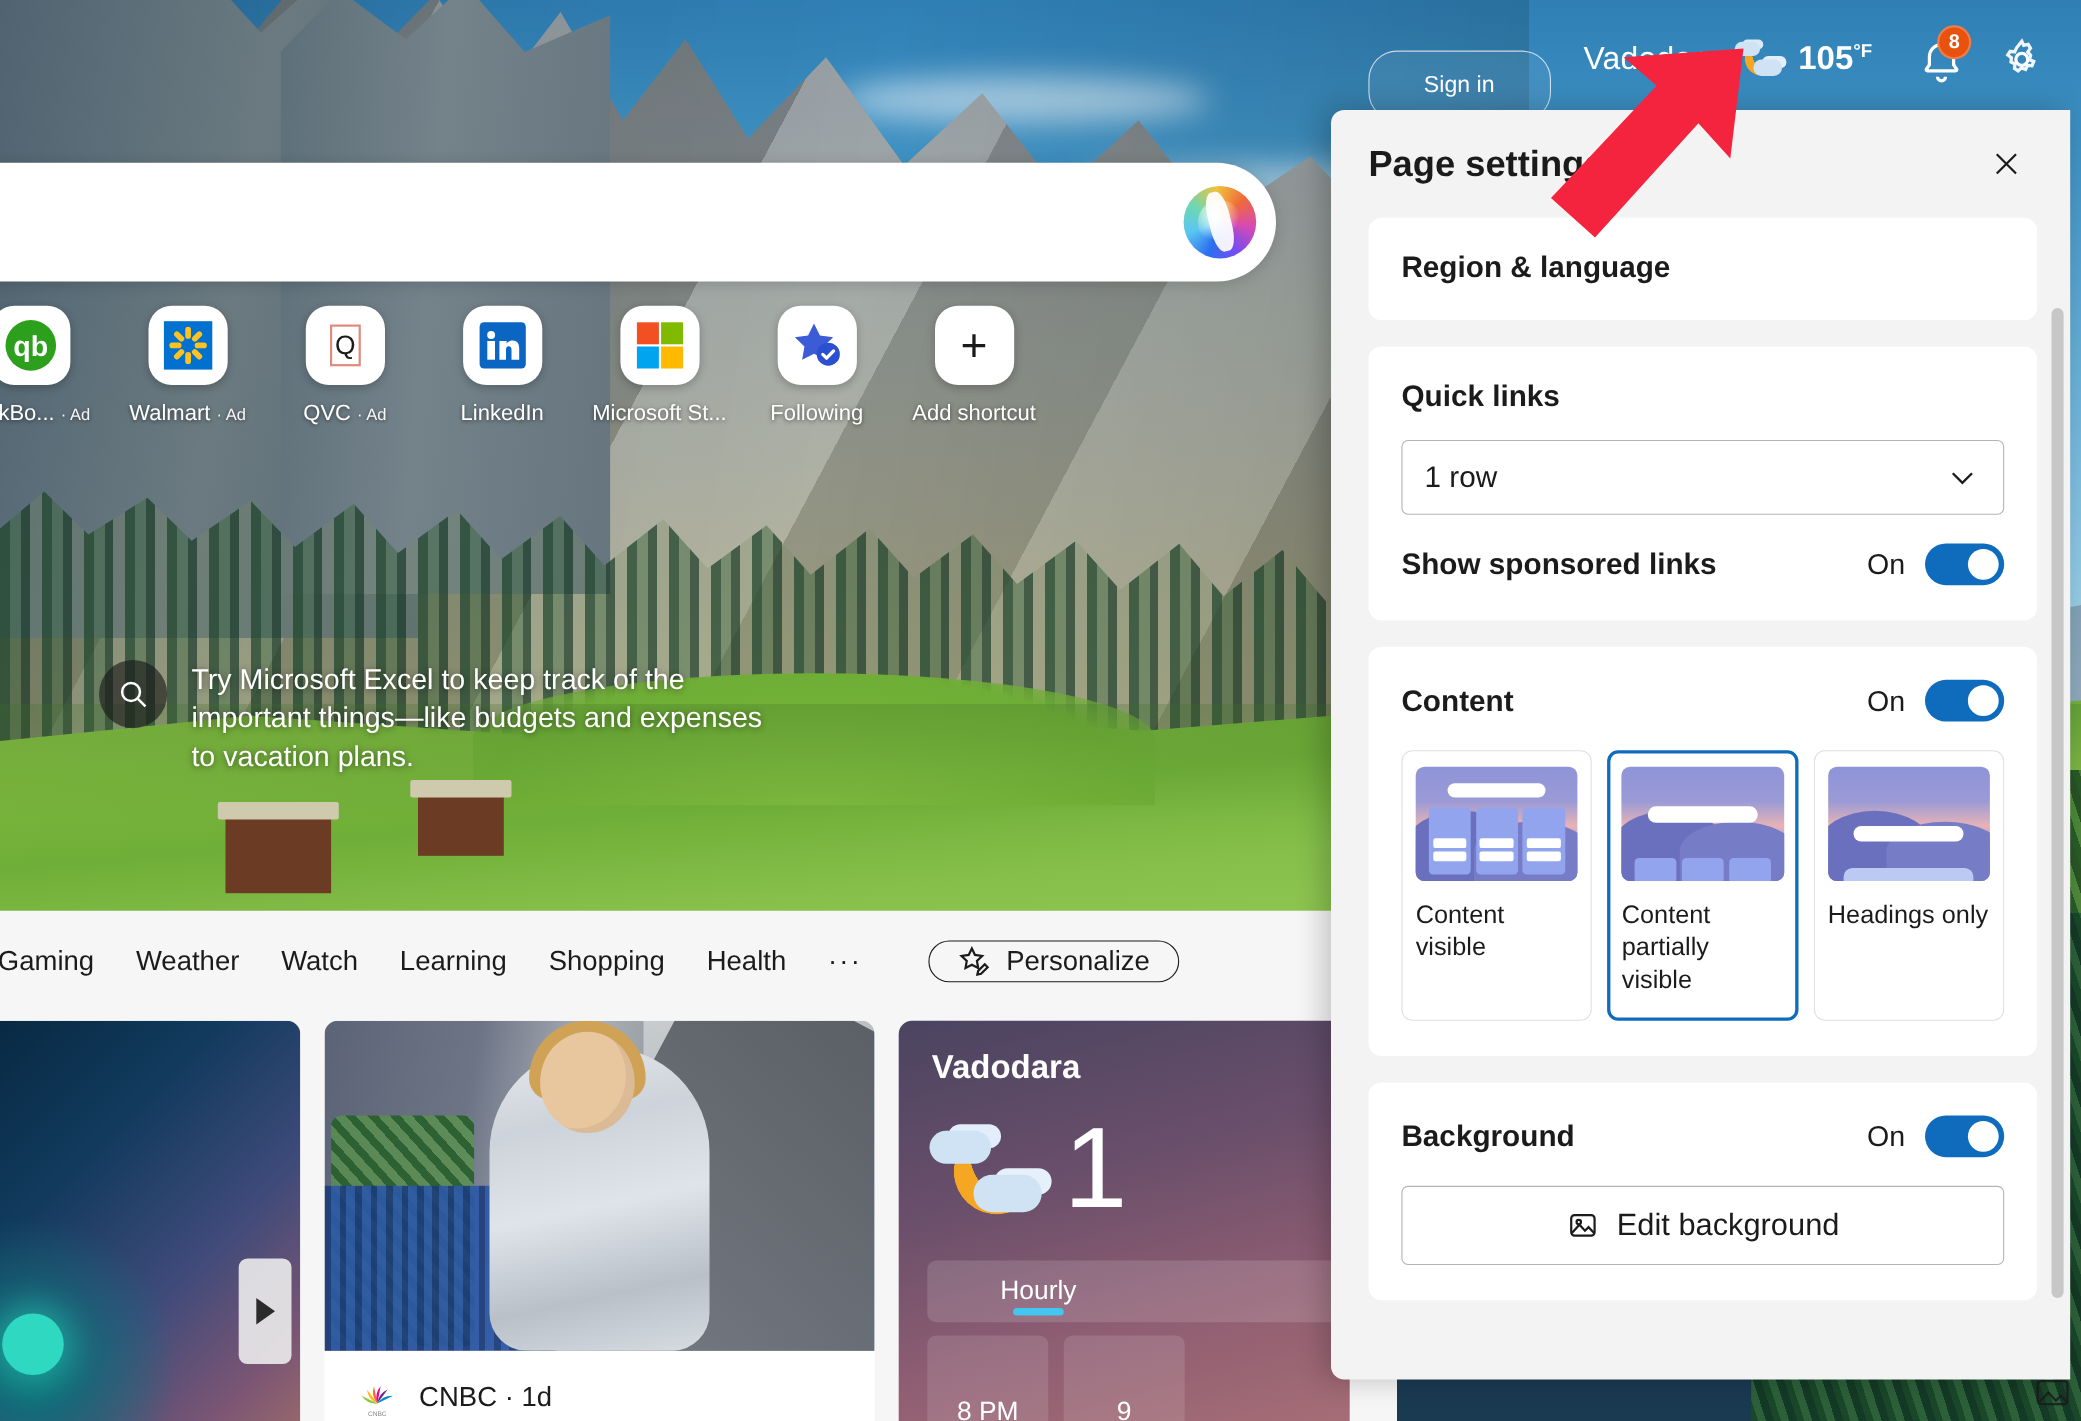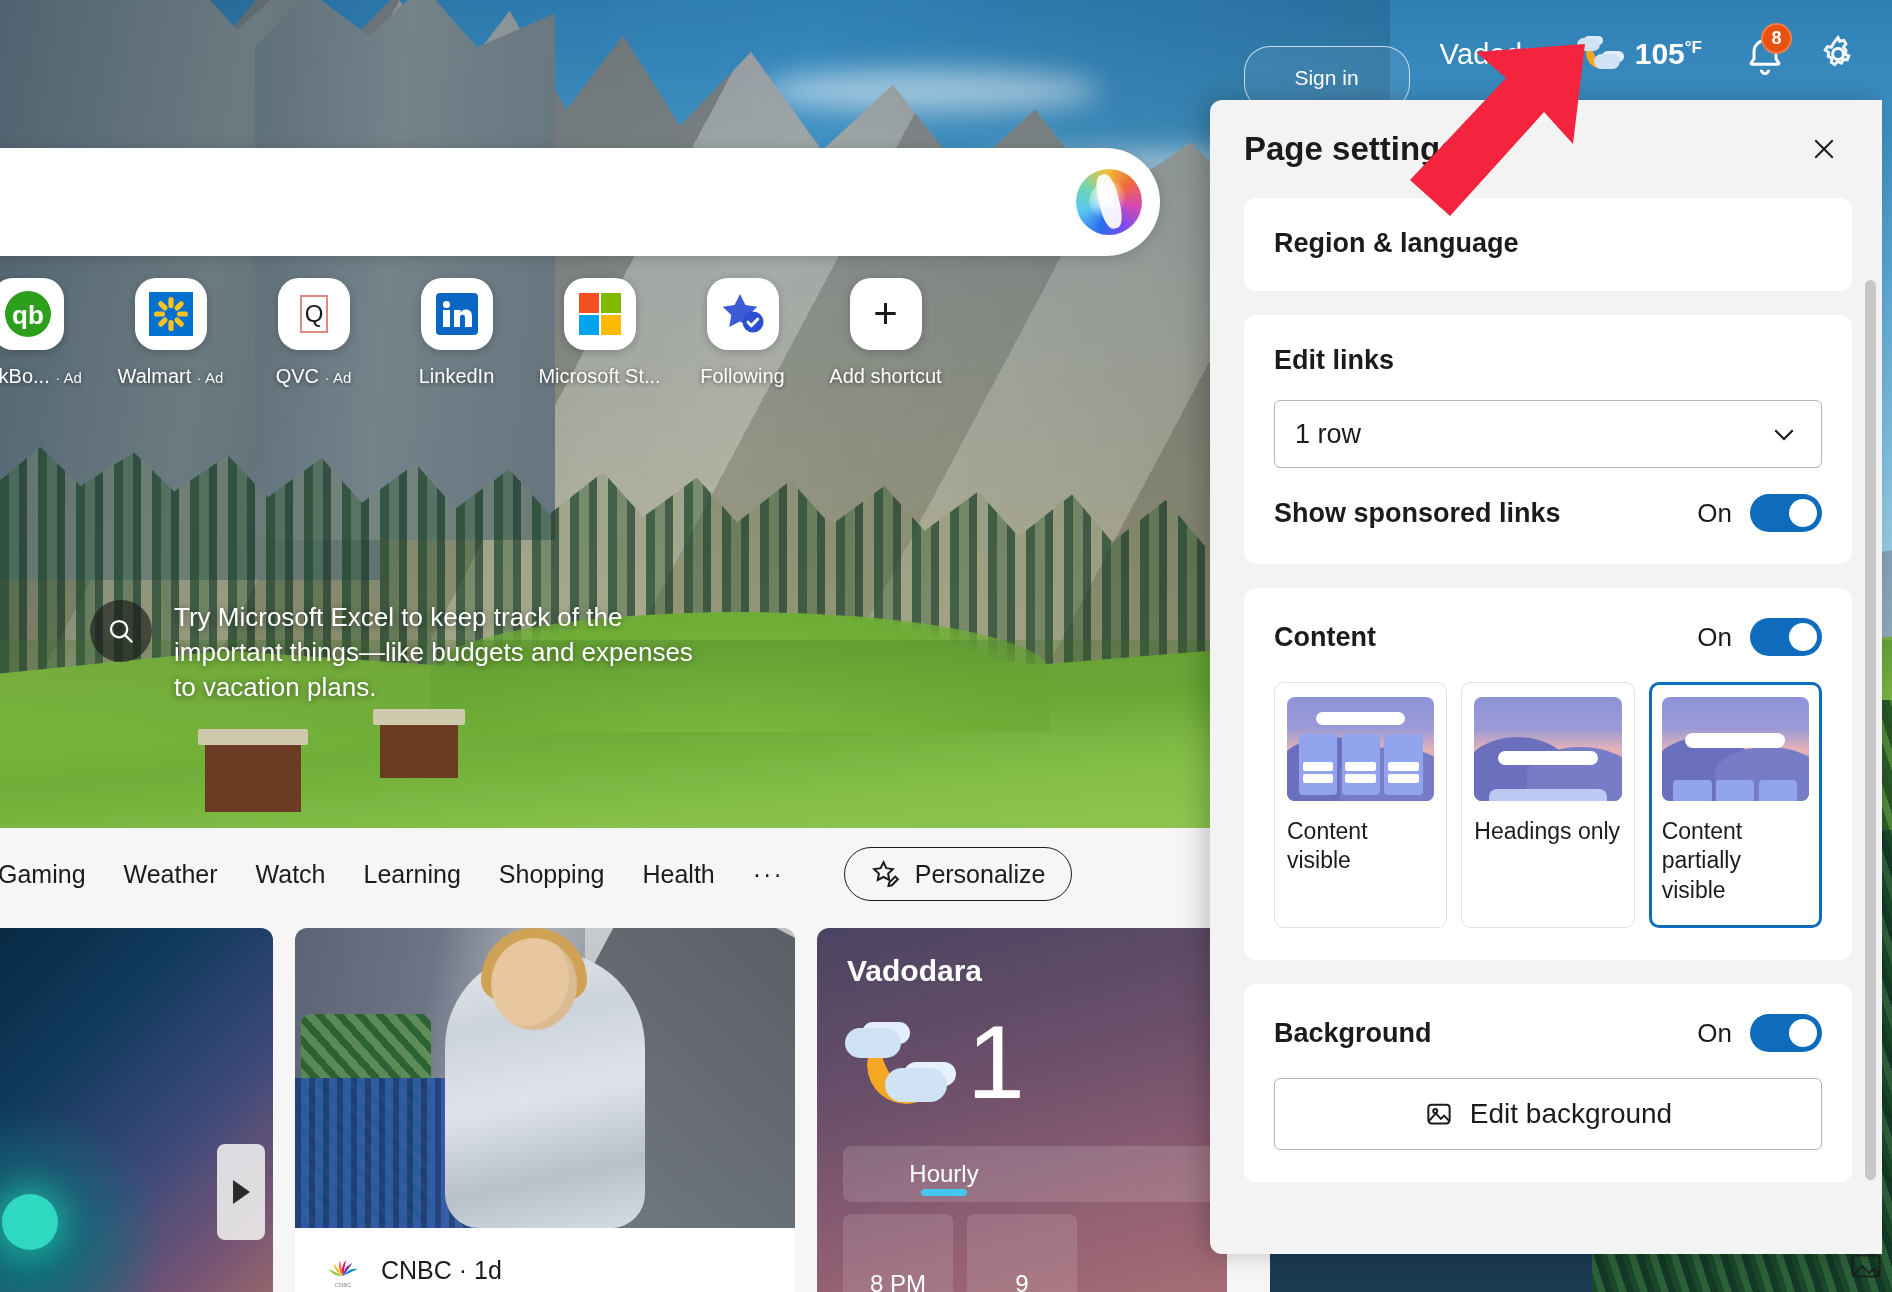--- a/index.html
+++ b/index.html
@@ -182,21 +182,21 @@
 
   
   #sheet {
     position:absolute; left:-30px; top:828px; width:1300px; height:464px;
     background:#f6f6f6; border-radius:14px 14px 0 0; z-index:25;
   }
   #navrow { display:flex; align-items:center; height:92px; padding-left:28px; gap:38px; }
   .navitem { font-size:25px; color:#1b1b1b; cursor:pointer; white-space:nowrap; }
   .navdots { font-size:25px; color:#1b1b1b; letter-spacing:2px; cursor:pointer; }
   #personalize {
-    margin-left:22px; height:54px; padding:0 26px; border:1.5px solid #1b1b1b;
+    margin-left:22px; height:38px; padding:0 26px; border:1.5px solid #1b1b1b;
     border-radius:27px; display:flex; align-items:center; gap:14px;
     font-size:25px; color:#1b1b1b; background:transparent; cursor:pointer; white-space:nowrap;
   }
   #cards { display:flex; gap:22px; padding:0 0 0 0; margin-top:8px; }
   .card { border-radius:12px; overflow:hidden; position:relative; }
   #card-orb { width:315px; height:384px; margin-left:-12px;
     background: radial-gradient(circle at 22% 82%, #0f6f78 0 6%, rgba(15,111,120,0) 34%),
                 linear-gradient(135deg,#06263f 0%,#113a5c 34%,#3d4a7a 62%,#7a5574 85%,#9b6a6a 100%); }
   #orb { position:absolute; left:44px; bottom:62px; width:56px; height:56px; border-radius:50%;
     background:#2fd8c0; box-shadow:0 0 28px 10px rgba(47,216,192,.45); }
@@ -540,21 +540,21 @@
     </span>
   </div>
 
   <div id="panel-body">
 
     <div class="sect">
       <h3>Region &amp; language</h3>
     </div>
 
     <div class="sect">
-      <h3>Edit links</h3>
+      <h3>Quick links</h3>
       <div class="selectbox">
         <span>1 row</span>
         <svg width="30" height="30" viewBox="0 0 24 24" fill="none" stroke="#1b1b1b" stroke-width="1.7">
             <path d="M5 9l7 7 7-7"></path>
           </svg>
       </div>
       <div class="rowline">
         <span class="lbl">Show sponsored links</span>
         <span class="toggleset">
           <span class="state">On</span>
@@ -591,40 +591,40 @@
                 <div class="ln" style="top:66%"></div>
               </div>
             <div class="blk" style="left:66%;top:36%;width:26%;height:58%">
                 <div class="ln" style="top:46%"></div>
                 <div class="ln" style="top:66%"></div>
               </div>
           </div>
           <div class="olabel">Content visible</div>
         </div>
 
-        <div class="opt">
-          <div class="thumb">
-            <div class="mt"></div>
-              <div class="mt2"></div>
-            <div class="bar" style="left:16%;top:52%;width:68%;height:13%"></div>
-            <div class="bar" style="left:10%;top:88%;width:80%;height:18%;background:#bcc9f2;border-radius:8px 8px 0 0"></div>
-          </div>
-          <div class="olabel">Headings only</div>
-        </div>
-
         <div class="opt sel">
           <div class="thumb">
             <div class="mt"></div>
               <div class="mt2"></div>
             <div class="bar" style="left:16%;top:35%;width:68%;height:14%"></div>
             <div class="blk" style="left:8%;top:80%;width:26%;height:22%"></div>
             <div class="blk" style="left:37%;top:80%;width:26%;height:22%"></div>
             <div class="blk" style="left:66%;top:80%;width:26%;height:22%"></div>
           </div>
           <div class="olabel">Content partially visible</div>
+        </div>
+
+        <div class="opt">
+          <div class="thumb">
+            <div class="mt"></div>
+              <div class="mt2"></div>
+            <div class="bar" style="left:16%;top:52%;width:68%;height:13%"></div>
+            <div class="bar" style="left:10%;top:88%;width:80%;height:18%;background:#bcc9f2;border-radius:8px 8px 0 0"></div>
+          </div>
+          <div class="olabel">Headings only</div>
         </div>
 
       </div>
     </div>
 
     <div class="sect">
       <div class="sect-head">
         <h3>Background</h3>
         <span class="toggleset">
           <span class="state">On</span>

